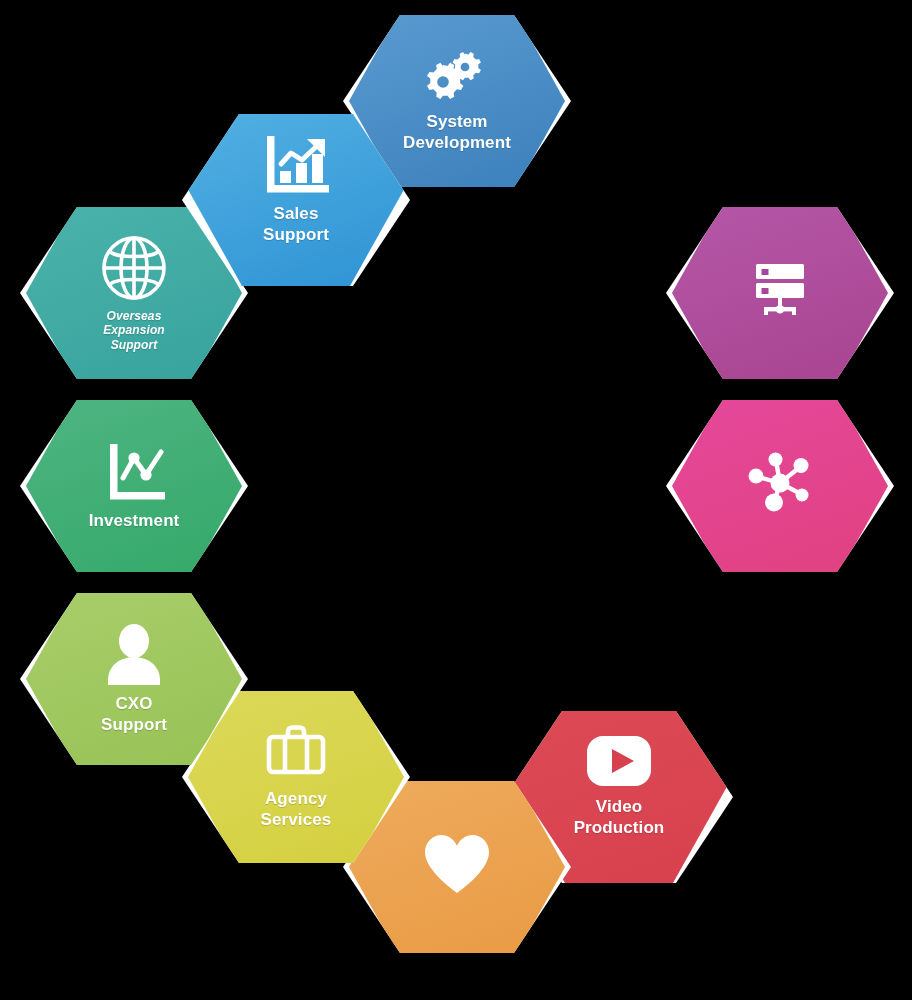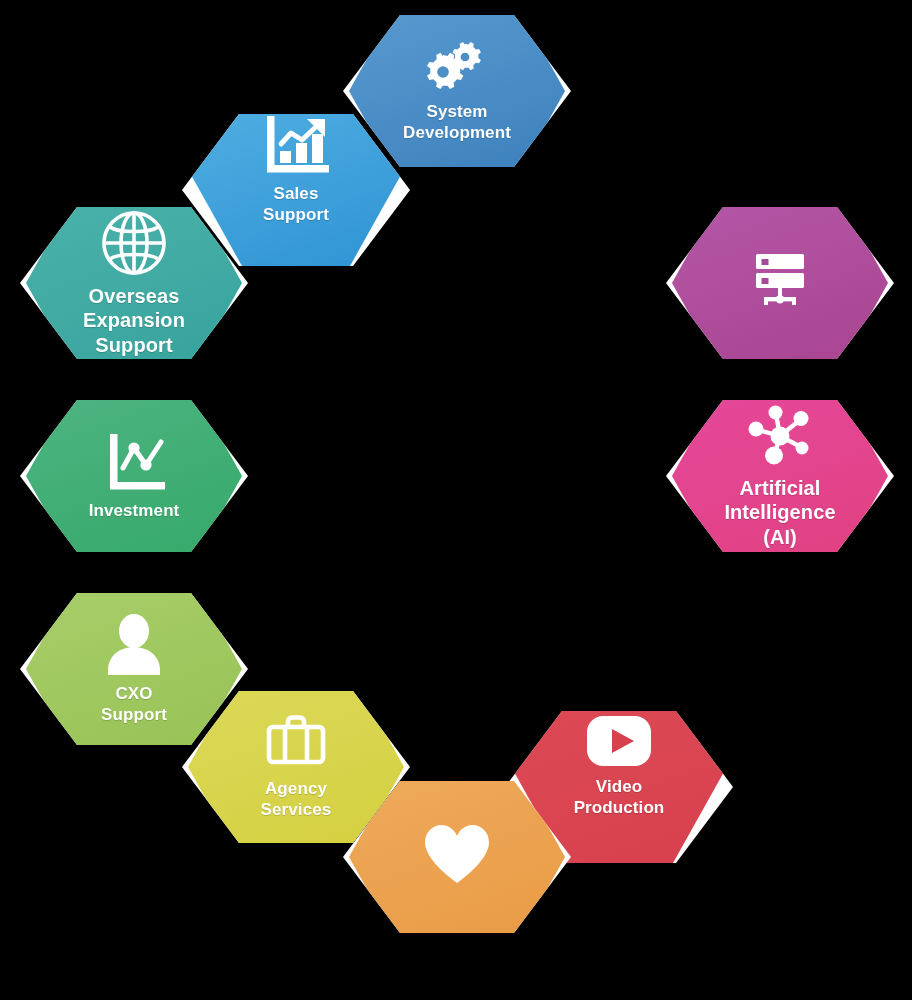--- a/index.html
+++ b/index.html
@@ -31,21 +31,21 @@
     align-items: center;
     justify-content: center;
     box-sizing: border-box;
     padding: 0 26px;
     filter: drop-shadow(0 0 0 rgba(0,0,0,0));
   }
   
   .hexwrap {
     position: absolute;
     width: 228px;
-    height: 152px;
+    height: 172px;
     -webkit-clip-path: polygon(25% 0%, 75% 0%, 100% 50%, 75% 100%, 25% 100%, 0% 50%);
     clip-path: polygon(25% 0%, 75% 0%, 100% 50%, 75% 100%, 25% 100%, 0% 50%);
     background: #ffffff;
     display: flex;
     align-items: center;
     justify-content: center;
   }
   .hexwrap > .hex {
     position: relative;
     width: 216px;
@@ -62,21 +62,21 @@
   .hex .label {
     color: #ffffff;
     font-size: 17px;
     font-weight: bold;
     line-height: 1.22;
     text-align: center;
     letter-spacing: 0.1px;
     text-shadow: 0 1px 1px rgba(0,0,0,0.18);
     white-space: pre-line;
   }
-  .hex.small-label .label { font-size: 20px; }
+  .hex.small-label .label { font-size: 12px; font-style: italic; }
 </style>
 </head>
 <body>
 
 <div id="stage">
     <div class="hexwrap" style="left: 343px; top: 15px;">
       <div class="hex" style="background: linear-gradient(160deg, rgb(91, 155, 209) 0%, rgb(58, 127, 187) 100%);">
         <span class="icon">
           <svg width="72" height="56" viewBox="0 0 72 56" fill="#fff">
     <g transform="translate(44,18) scale(0.78)">
@@ -122,23 +122,20 @@
       <line x1="37" y1="33" x2="15" y2="27"></line>
     </g>
     <circle cx="37" cy="33" r="9.5" stroke="none"></circle>
     <circle cx="32.5" cy="9.5" r="7" stroke="none"></circle>
     <circle cx="58" cy="15.5" r="7.5" stroke="none"></circle>
     <circle cx="59" cy="45" r="6.5" stroke="none"></circle>
     <circle cx="31" cy="52.5" r="9" stroke="none"></circle>
     <circle cx="13" cy="26" r="7.5" stroke="none"></circle>
   </svg>
         </span>
-        <span class="label">Artificial
-Intelligence
-(AI)</span>
       </div>
     </div>
     <div class="hexwrap" style="left: 505px; top: 711px; align-items: flex-end;">
       <div class="hex" style="background: linear-gradient(160deg, rgb(221, 74, 86) 0%, rgb(214, 65, 77) 100%);">
         <span class="icon">
           <svg width="76" height="56" viewBox="0 0 76 56" fill="#fff">
     <rect x="6" y="2" width="64" height="50" rx="16" ry="16"></rect>
     <path d="M31 15 L53 27 L31 39 Z" fill="#d6414d"></path>
   </svg>
         </span>

